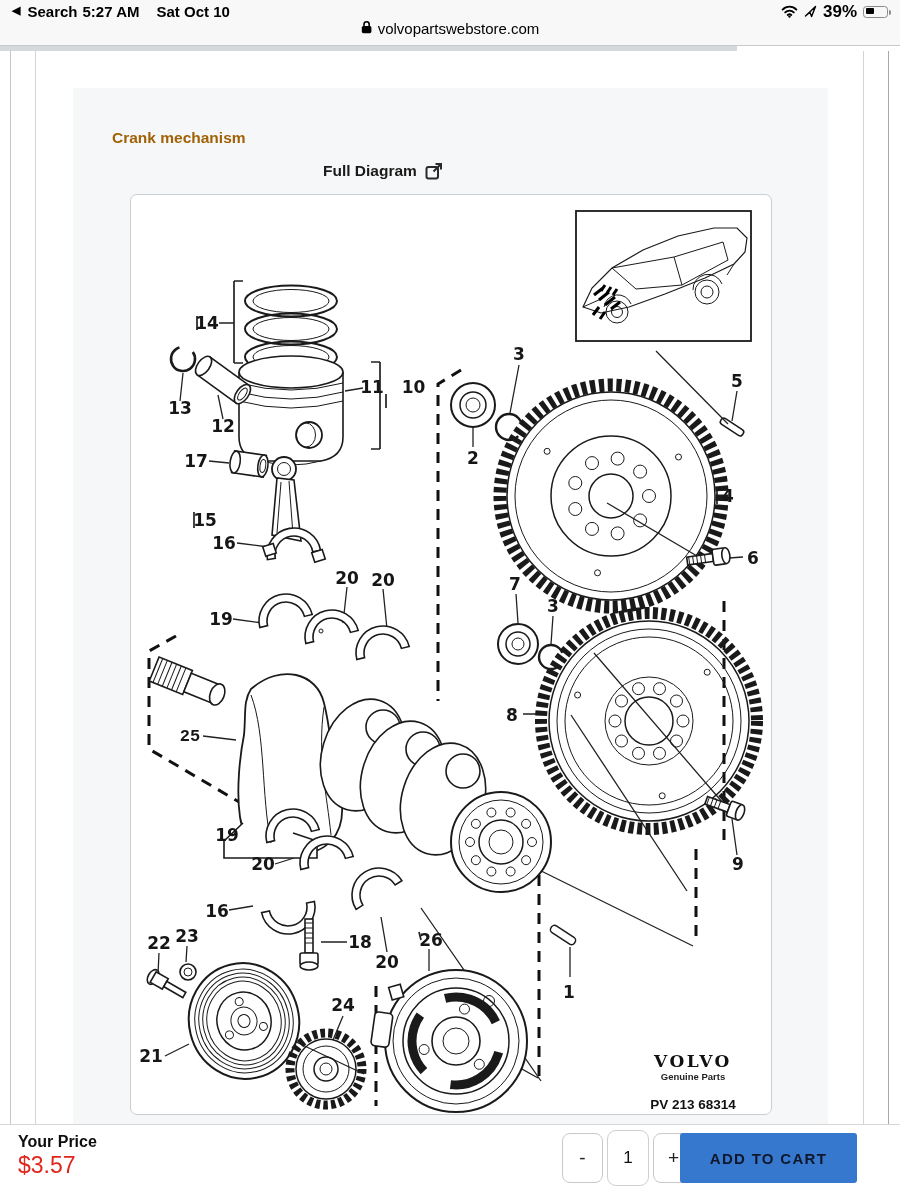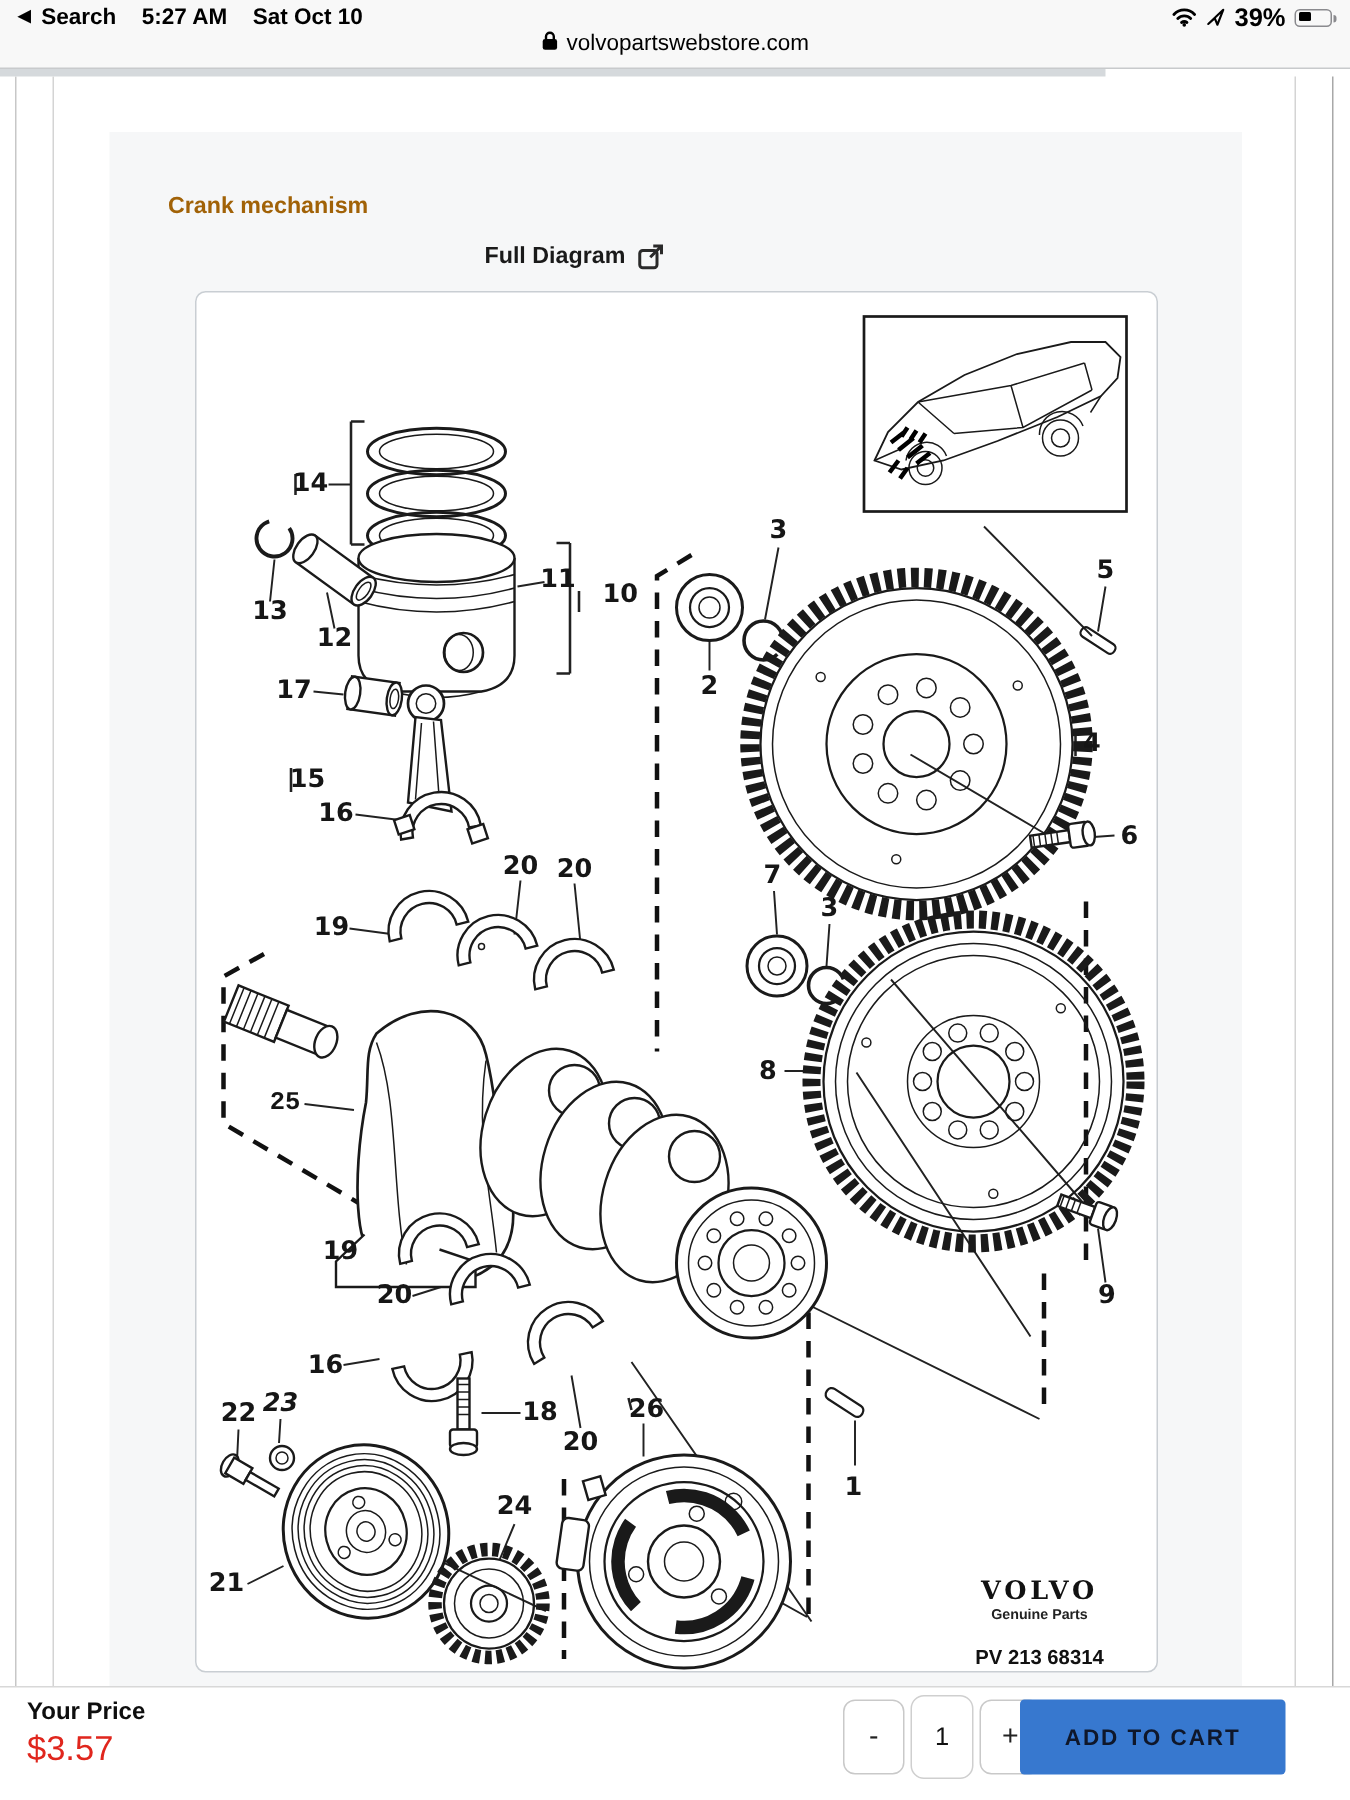--- a/index.html
+++ b/index.html
@@ -4,21 +4,21 @@
 <style>
   html,body{margin:0;padding:0;background:#fff;}
   body{width:900px;height:1200px;font-family:"Liberation Sans",sans-serif;overflow:hidden;position:relative;}
   .screen{position:absolute;inset:0;background:#fff;}
 
   
   .chrome{position:absolute;top:0;left:0;width:900px;height:45px;background:#f8f8f8;border-bottom:1px solid #c8cacc;z-index:10;}
   .sb-row{position:absolute;top:2px;left:0;right:0;height:19px;display:flex;align-items:center;padding:0 12px;color:#000;}
   .sb-left{display:flex;align-items:center;gap:5px;font-size:15px;font-weight:700;}
   .back-tri{font-size:11px;margin-right:2px;transform:translateY(-1px);}
-  .sb-time{margin-left:12px;}
+  .sb-time{}
   .sb-date{margin-left:12px;}
   .sb-right{margin-left:auto;display:flex;align-items:center;gap:6px;font-size:17px;font-weight:600;}
   .batt{position:relative;width:25px;height:12px;border:1.5px solid #8a8a8e;border-radius:3.5px;box-sizing:border-box;}
   .batt-fill{position:absolute;left:1.5px;top:1.5px;width:8px;height:6px;background:#000;border-radius:1px;}
   .batt-nub{position:absolute;right:-4px;top:3px;width:2.5px;height:5px;background:#8a8a8e;border-radius:0 2px 2px 0;}
   .url-row{position:absolute;top:20px;left:0;right:0;height:24px;display:flex;align-items:flex-start;justify-content:center;gap:6px;font-size:15px;color:#000;}
   .gray-strip{position:absolute;top:45px;left:0;width:737px;height:6px;background:#d5d9dc;z-index:9;}
 
   
   .vline{position:absolute;top:51px;height:1074px;width:1px;background:#d4d4d4;}
@@ -366,21 +366,21 @@
             <rect x="-14" y="-4" width="28" height="8" rx="3.5" class="ln"></rect>
           </g>
         </g>
       </svg>
 
       <div id="label-layer" style="position:absolute;inset:0;">
           <div class="part-label" style="left: 76px; top: 128px;">14</div>
           <div class="part-label" style="left: 49px; top: 213px;">13</div>
           <div class="part-label" style="left: 92px; top: 231px;">12</div>
           <div class="part-label" style="left: 241px; top: 192px;">11</div>
-          <div class="part-label" style="left: 267px; top: 202px; padding-left: 31px;">10</div>
+          <div class="part-label" style="left: 267px; top: 192px; padding-left: 31px;">10</div>
           <div class="part-label" style="left: 65px; top: 266px;">17</div>
           <div class="part-label" style="left: 74px; top: 325px;">15</div>
           <div class="part-label" style="left: 93px; top: 348px;">16</div>
           <div class="part-label" style="left: 90px; top: 424px;">19</div>
           <div class="part-label" style="left: 216px; top: 383px;">20</div>
           <div class="part-label" style="left: 252px; top: 385px;">20</div>
           <div class="part-label" style="left: 59px; top: 541px; font-family: Liberation Mono, monospace;">25</div>
           <div class="part-label" style="left: 342px; top: 263px;">2</div>
           <div class="part-label" style="left: 388px; top: 159px;">3</div>
           <div class="part-label" style="left: 606px; top: 186px;">5</div>
@@ -389,21 +389,21 @@
           <div class="part-label" style="left: 384px; top: 389px;">7</div>
           <div class="part-label" style="left: 422px; top: 411px;">3</div>
           <div class="part-label" style="left: 381px; top: 520px;">8</div>
           <div class="part-label" style="left: 607px; top: 669px;">9</div>
           <div class="part-label" style="left: 96px; top: 640px;">19</div>
           <div class="part-label" style="left: 132px; top: 669px;">20</div>
           <div class="part-label" style="left: 86px; top: 716px;">16</div>
           <div class="part-label" style="left: 229px; top: 747px;">18</div>
           <div class="part-label" style="left: 256px; top: 767px;">20</div>
           <div class="part-label" style="left: 28px; top: 748px;">22</div>
-          <div class="part-label" style="left: 56px; top: 741px; font-style: italic;">23</div>
+          <div class="part-label" style="left: 56px; top: 741px;">23</div>
           <div class="part-label" style="left: 20px; top: 861px;">21</div>
           <div class="part-label" style="left: 212px; top: 810px;">24</div>
           <div class="part-label" style="left: 300px; top: 745px;">26</div>
           <div class="part-label" style="left: 438px; top: 797px;">1</div>
         </div>
 
       <div class="logo">
         <div class="logo-brand">VOLVO</div>
         <div class="logo-sub">Genuine Parts</div>
         <div class="logo-pn">PV 213 68314</div>

